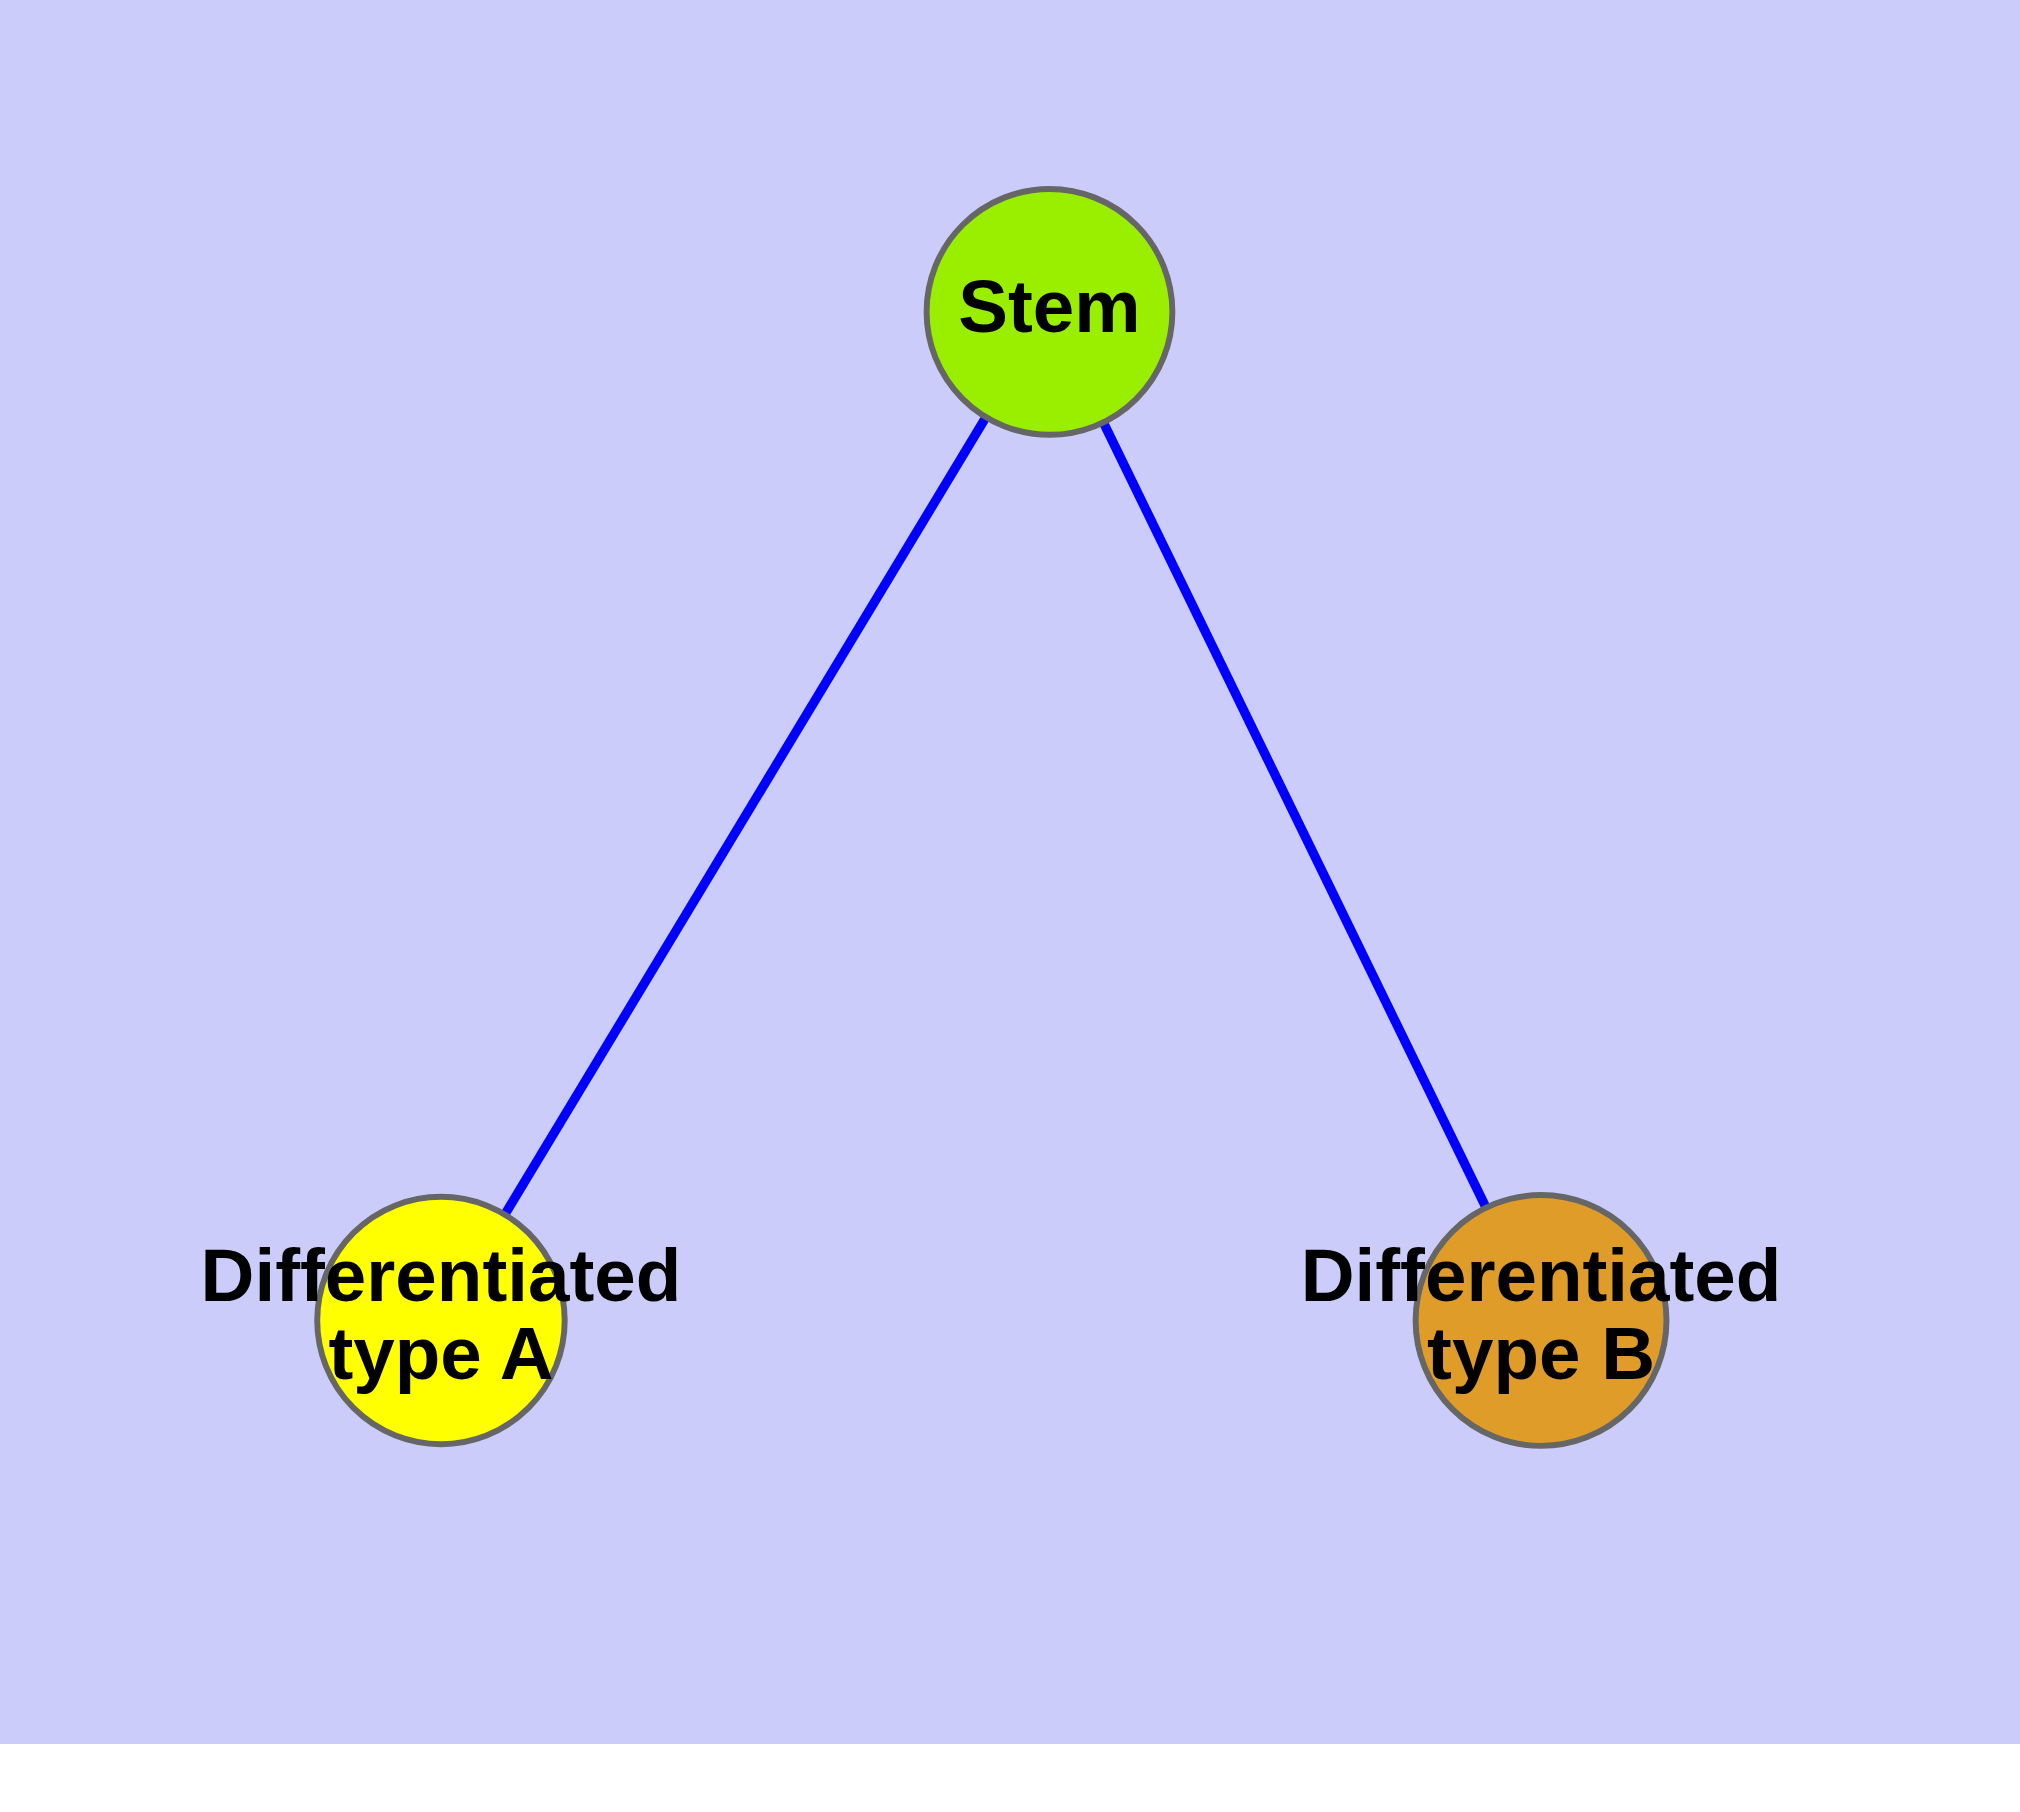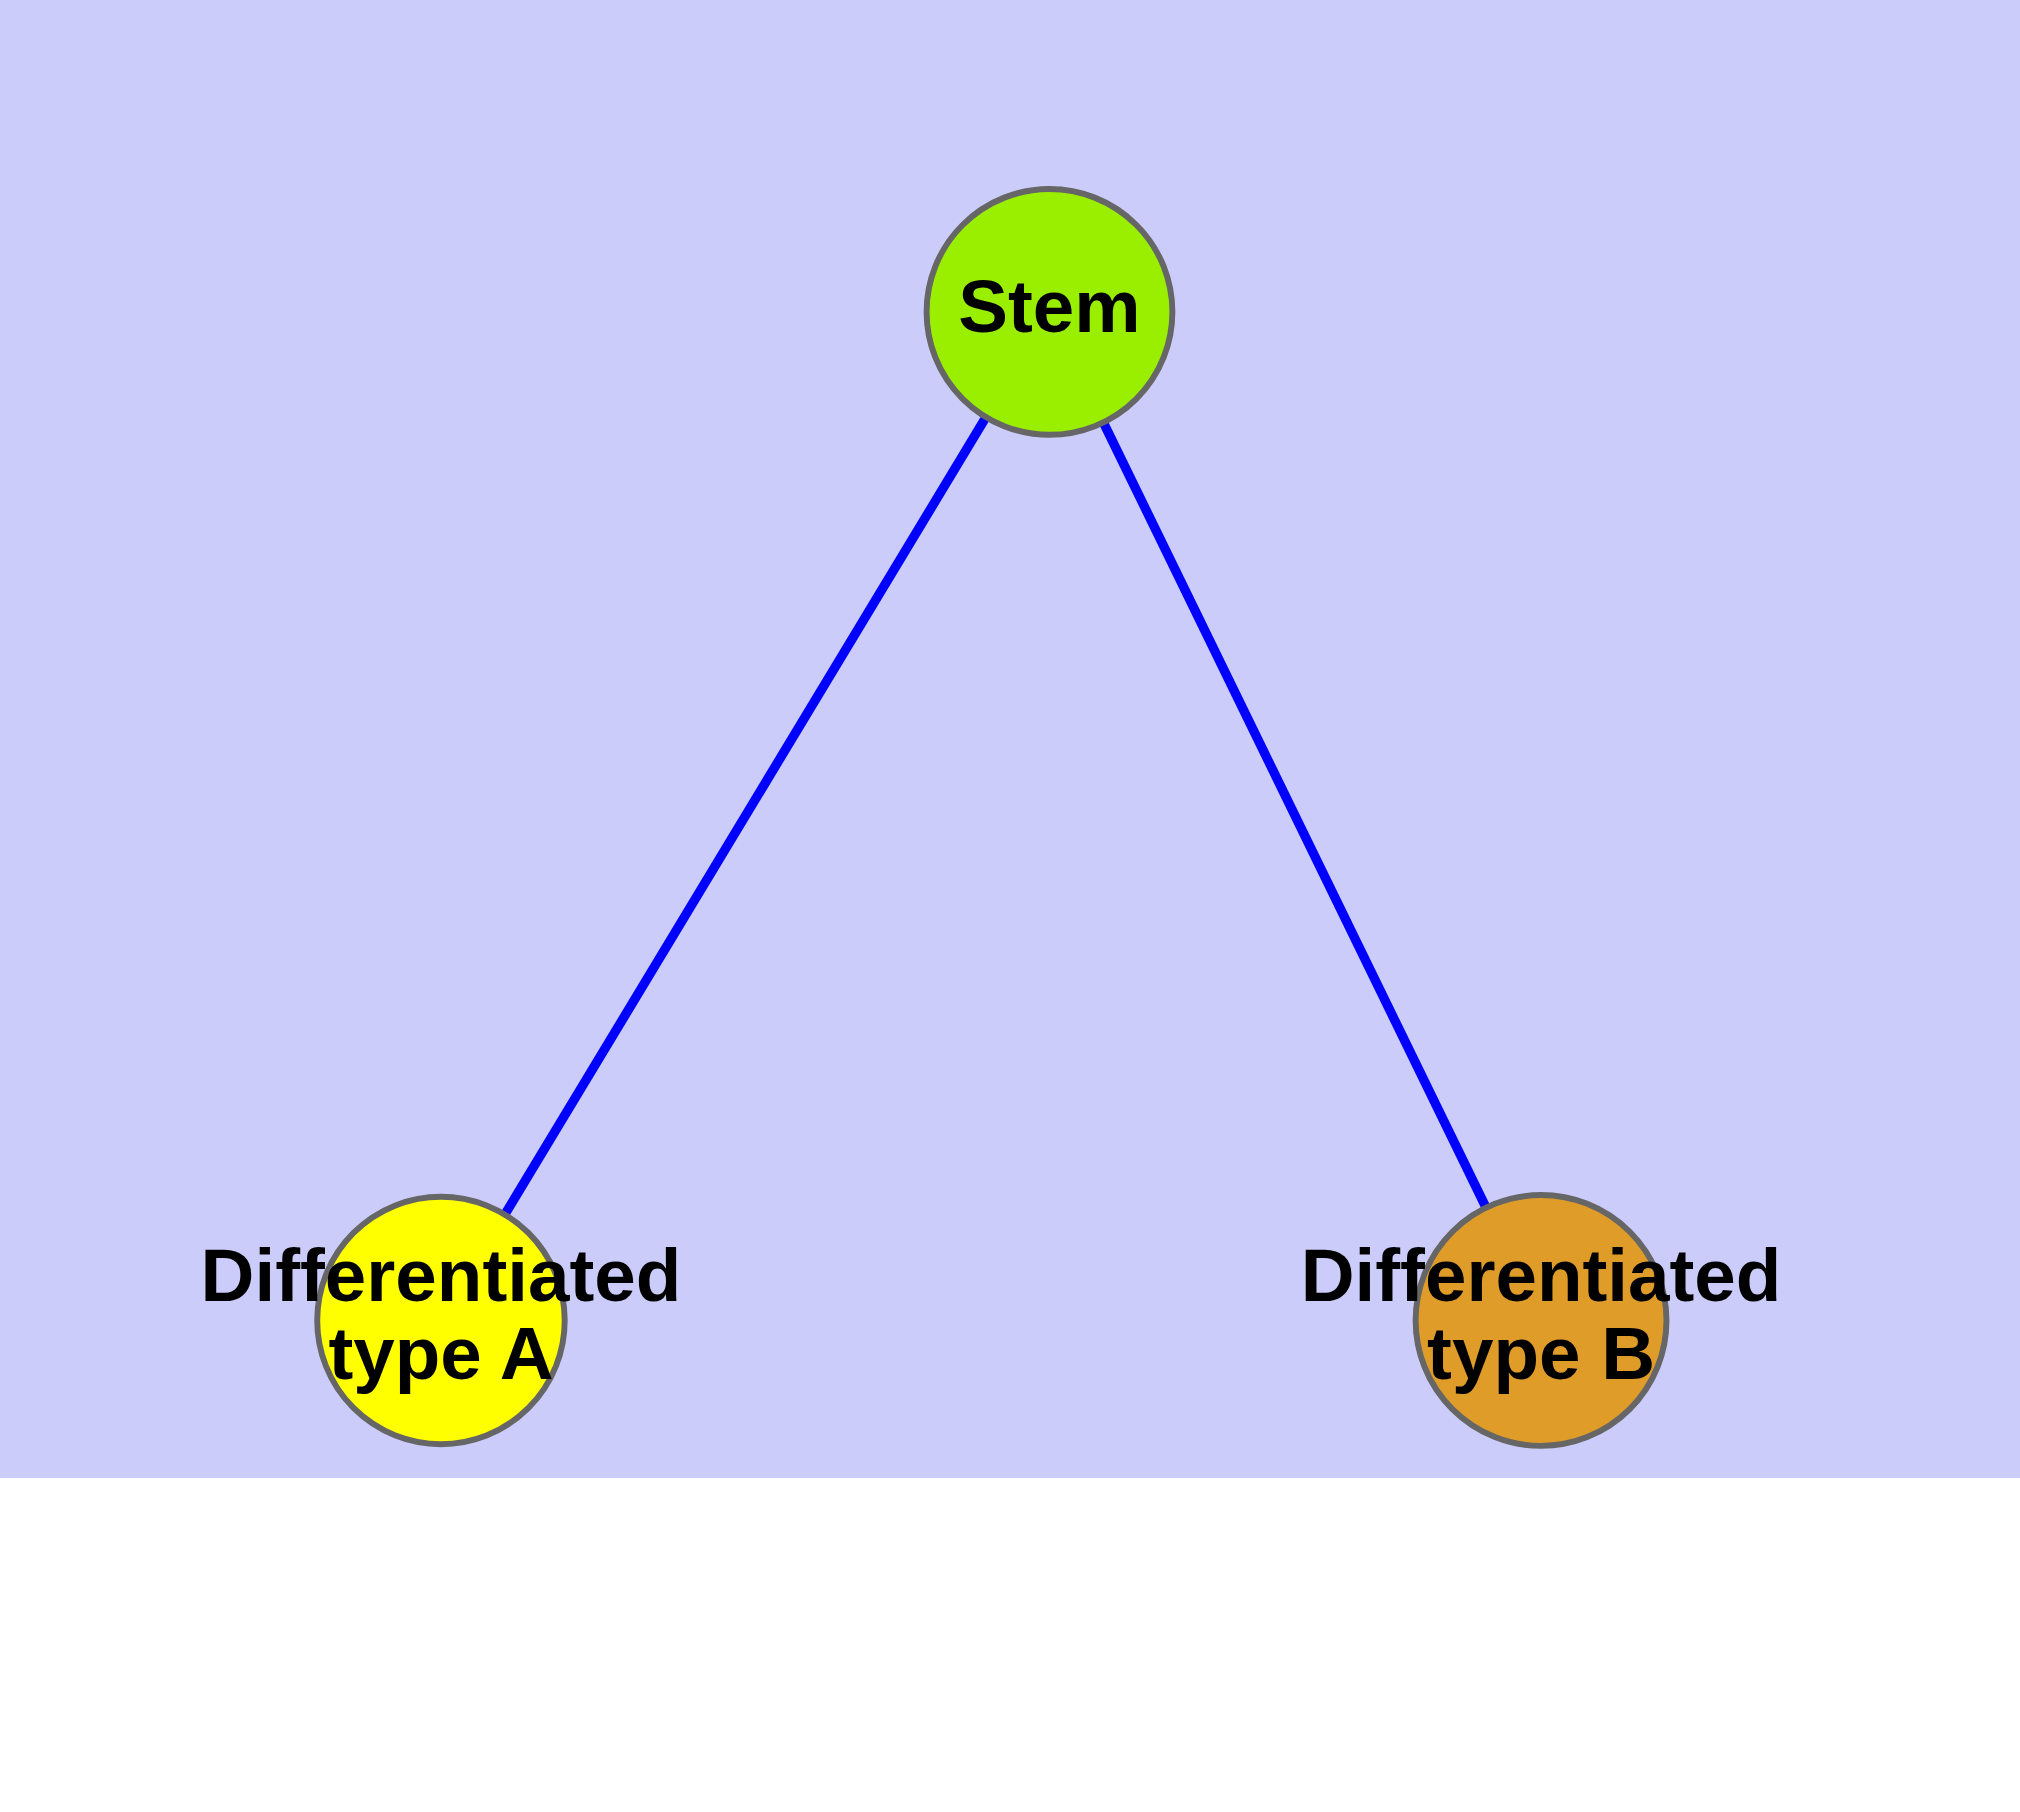--- a/index.html
+++ b/index.html
@@ -3,21 +3,21 @@
 <meta charset="utf-8">
 <style>
   html, body {
     margin: 0;
     padding: 0;
     background: #ffffff;
   }
   #canvas {
     position: relative;
     width: 2021px;
-    height: 1478px;
+    height: 1744px;
     background: #ccccfa;
     overflow: hidden;
     font-family: "Liberation Sans", sans-serif;
   }
   #graph-svg {
     position: absolute;
     left: 0;
     top: 0;
     width: 2021px;
     height: 1812px;

